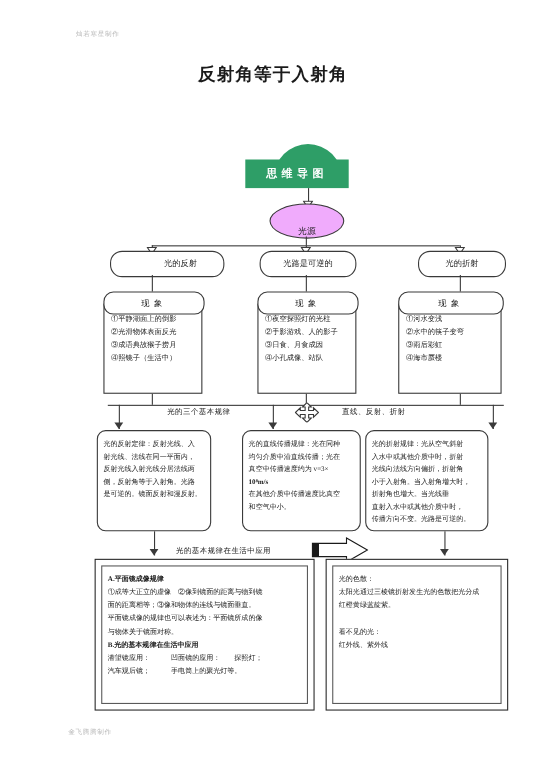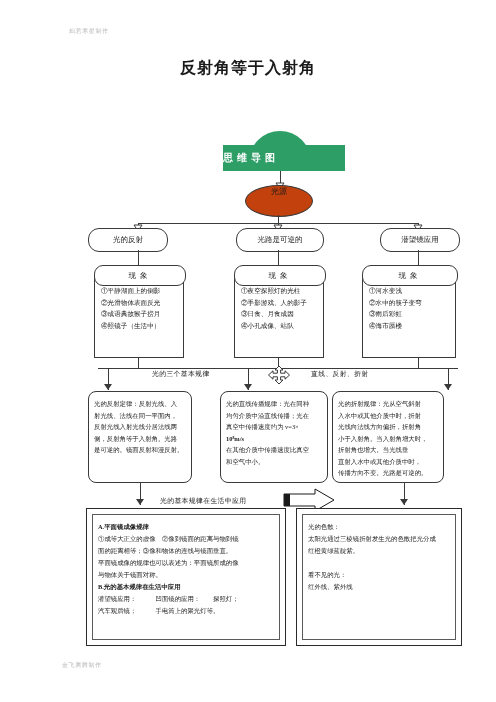--- a/index.html
+++ b/index.html
@@ -36,23 +36,23 @@
   }
 
   
   .banner-wrap{position:absolute;left:223px;top:131px;width:115px;height:40px;}
   .banner-dome{
     position:absolute;left:26px;top:0;width:62px;height:34px;
     background:#2e9e67;
     border-radius:31px 31px 0 0;
   }
   .banner-bar{
-    position:absolute;left:0;top:14px;width:122px;height:26px;
+    position:absolute;left:0;top:14px;width:94px;height:26px;
     background:#2e9e67;
-    display:flex;align-items:center;
+    display:flex;align-items:center;justify-content:center;
   }
   .banner-text{
     position:relative;
     color:#ffffff;
     font-size:10px;
     font-weight:bold;
     letter-spacing:4px;
     font-family:"Liberation Sans","DejaVu Sans",sans-serif;
   }
 
@@ -68,22 +68,22 @@
   .arrow-down-hollow{
     position:absolute;width:9px;height:7px;
   }
   .arrow-down-hollow svg{display:block;}
 
   
   .ellipse{
     position:absolute;
     border:1px solid #3a3a3a;
     border-radius:50%;
-    background:#c2410c;
-    display:flex;align-items:flex-start;justify-content:center;
+    background:#f0abfc;
+    display:flex;align-items:flex-end;justify-content:center;
     font-size:8px;
   }
 
   
   .cat-box{
     position:absolute;
     height:22px;
     border:1px solid #3a3a3a;
     border-radius:11px;
     background:#fff;
@@ -204,28 +204,28 @@
     <svg width="10" height="8" viewBox="0 0 10 8">
         <path d="M1 1 L9 1 L5 7 Z" fill="#fff" stroke="#3a3a3a" stroke-width="1"></path>
       </svg>
   </div>
   <div class="arrow-down-hollow" style="left:413px;top:224px;">
     <svg width="10" height="8" viewBox="0 0 10 8">
         <path d="M1 1 L9 1 L5 7 Z" fill="#fff" stroke="#3a3a3a" stroke-width="1"></path>
       </svg>
   </div>
 
-  <div class="cat-box" style="left:88px;top:228px;width:78px;">
+  <div class="cat-box" style="left:100px;top:228px;width:78px;padding-left:24px;">
     <span>光的反射</span>
   </div>
   <div class="cat-box" style="left:236px;top:228px;width:86px;">
     <span>光路是可逆的</span>
   </div>
   <div class="cat-box" style="left:380px;top:228px;width:78px;">
-    <span>潜望镜应用</span>
+    <span>光的折射</span>
   </div>
 
   <div class="vline" style="left:138px;top:250px;height:15px;"></div>
   <div class="vline" style="left:278px;top:250px;height:15px;"></div>
   <div class="vline" style="left:418px;top:250px;height:15px;"></div>
 
   <div class="phen-head" style="left:94px;top:265px;width:90px;">
     <span>现象</span>
   </div>
   <div class="phen-body" style="left:94px;top:276px;width:90px;height:82px;">

